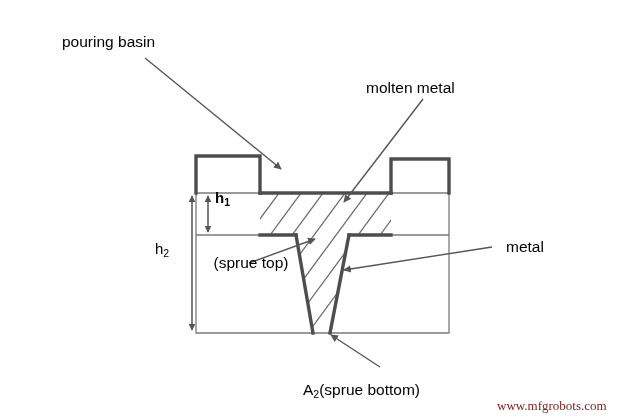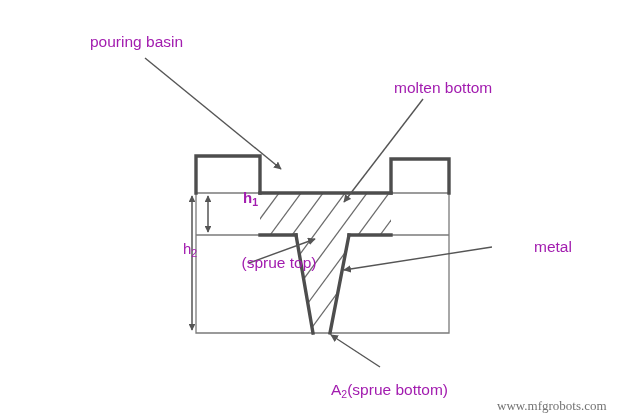--- a/index.html
+++ b/index.html
@@ -24,33 +24,32 @@
   svg.figure {
     position: absolute;
     left: 0;
     top: 0;
     width: 630px;
     height: 420px;
     display: block;
   }
   .lbl {
     position: absolute;
-    color: #a21caf;
+    color: #000000;
     font-family: "Liberation Sans", sans-serif;
     white-space: nowrap;
     line-height: 1.15;
-    margin-left: 28px;
   }
   .lbl-main   { font-size: 15.5px; }
   .lbl-dim    { font-size: 15px; }
   .lbl-area   { font-size: 15.5px; text-align: center; }
   .sub        { font-size: 10.5px; vertical-align: baseline; position: relative; top: 3px; }
   .watermark {
     position: absolute;
-    color: #737373;
+    color: #7f1d1d;
     font-family: "Liberation Serif", serif;
     font-size: 13px;
     white-space: nowrap;
   }
 </style>
 </head>
 <body>
 
 <div id="diagram-root">
 
@@ -118,21 +117,21 @@
       <line x1="145" y1="58" x2="281" y2="169" marker-end="url(#arrowHead)"></line>
       <line x1="423" y1="99" x2="344" y2="202" marker-end="url(#arrowHead)"></line>
       <line x1="249" y1="263" x2="315" y2="239" marker-end="url(#arrowHead)"></line>
       <line x1="492" y1="247" x2="344" y2="270" marker-end="url(#arrowHead)"></line>
       <line x1="380" y1="367" x2="331" y2="335" marker-end="url(#arrowHead)"></line>
     </g>
   </svg>
 
   <div class="lbl lbl-main" style="left:62px; top:33px;">pouring basin</div>
 
-  <div class="lbl lbl-main" style="left:366px; top:79px;">molten bottom</div>
+  <div class="lbl lbl-main" style="left:366px; top:79px;">molten metal</div>
 
   <div class="lbl lbl-main" style="left:506px; top:238px;">metal</div>
 
   <div class="lbl lbl-dim" style="left:215px; top:189px;font-weight:bold;"><span>h</span><span class="sub">1</span></div>
 
   <div class="lbl lbl-dim" style="left:155px; top:240px;text-align:right;"><span>h</span><span class="sub">2</span></div>
 
   <div class="lbl lbl-area" style="left:199px; top:254px; width:104px;">
     <div>(sprue top)</div>
   </div>

